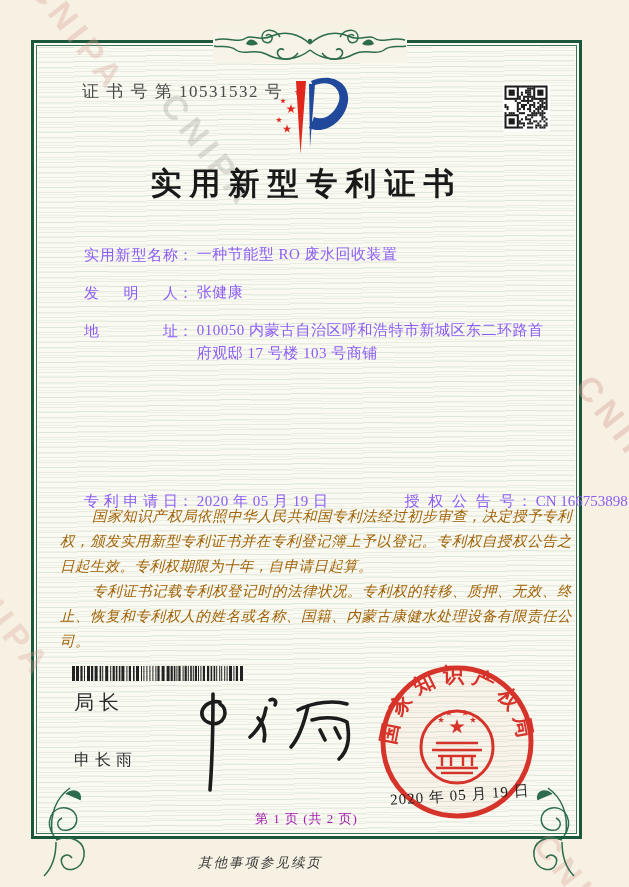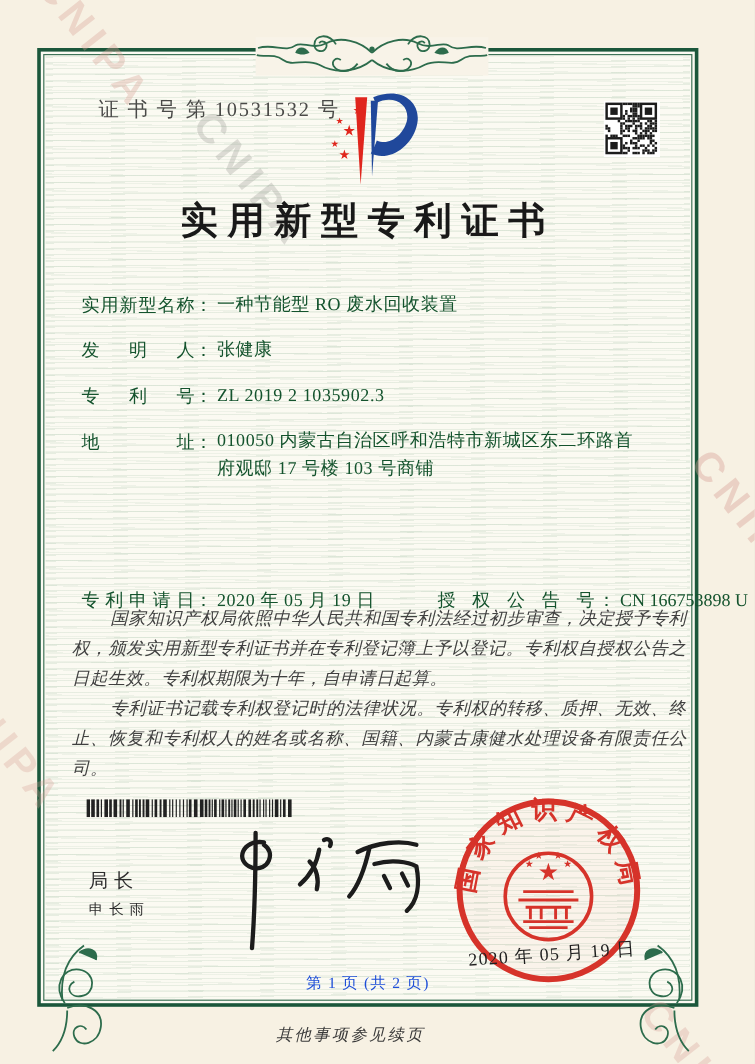--- a/index.html
+++ b/index.html
@@ -36,51 +36,51 @@
   .ornaments{position:absolute;inset:0;z-index:2;pointer-events:none;}
 
   .cert-no{position:absolute;left:68px;top:80px;font-size:17px;letter-spacing:1.5px;color:#4a4a48;margin-left:14px;}
   .logo{position:absolute;left:252px;top:74px;width:100px;height:94px;}
   .qr{position:absolute;left:503px;top:84px;width:47px;height:47px;}
   .doc-title{
     position:absolute;left:31px;top:163px;width:551px;text-align:center;
     font-size:31px;font-weight:600;letter-spacing:8px;color:#191919;font-family:Liberation Mono, monospace;
   }
 
-  .fields{position:absolute;left:68px;top:243px;width:472px;font-size:15px;color:#14532d;}
+  .fields{position:absolute;left:84px;top:243px;width:472px;font-size:15px;color:#8b5cf6;}
   .field-row{margin-bottom:14px;line-height:24px;white-space:nowrap;}
   .flabel{display:inline-block;width:94px;text-align:justify;text-align-last:justify;vertical-align:top;}
   .fcolon{display:inline-block;vertical-align:top;}
   .fvalue{display:inline-block;vertical-align:top;max-width:352px;white-space:normal;line-height:23px;letter-spacing:0.5px;}
   .grant-row{line-height:24px;white-space:nowrap;font-size:15px;}
   .grant-row .gval{display:inline-block;width:168px;letter-spacing:0.5px;}
-  .grant-row .glabel2{letter-spacing:2.5px;margin-left:12px;font-family:Liberation Mono, monospace;}
+  .grant-row .glabel2{letter-spacing:2.5px;margin-left:36px;}
 
   .paras{position:absolute;left:60px;top:504px;width:512px;}
   .paras p{
     margin:0;font-size:14.5px;line-height:25px;text-indent:2.2em;text-align:justify;
-    font-style:italic;color:#404040;letter-spacing:0.4px;
+    font-style:italic;color:#a16207;letter-spacing:0.4px;
   }
   .barcode{position:absolute;left:72px;top:666px;width:172px;height:15px;}
 
-  .sig-title{position:absolute;left:74px;top:724px;font-size:16px;letter-spacing:5px;color:#2d2d2d;
+  .sig-title{position:absolute;left:74px;top:689px;font-size:20px;letter-spacing:5px;color:#2d2d2d;
              font-family:"Liberation Sans","DejaVu Sans",sans-serif;}
-  .sig-name{position:absolute;left:74px;top:750px;font-size:12px;letter-spacing:5px;color:#2d2d2d;
+  .sig-name{position:absolute;left:74px;top:750px;font-size:16px;letter-spacing:5px;color:#2d2d2d;
             font-family:"Liberation Sans","DejaVu Sans",sans-serif;}
   .sig-script{position:absolute;left:150px;top:680px;width:212px;height:118px;}
 
   .seal{position:absolute;left:378px;top:663px;width:158px;height:158px;}
   .seal-date{
     position:absolute;left:380px;top:786px;width:160px;text-align:center;
     font-size:15px;color:#1f1f1f;letter-spacing:1px;transform:rotate(-4deg);
   }
-  .page-num{position:absolute;left:31px;top:810px;width:551px;text-align:center;font-size:13px;color:#1d4ed8;letter-spacing:1px;}
+  .page-num{position:absolute;left:31px;top:810px;width:551px;text-align:center;font-size:13px;color:#a21caf;letter-spacing:1px;}
   .bottom-note{
     position:absolute;left:0;top:854px;width:520px;text-align:center;
-    font-size:13.5px;font-style:italic;color:#3a3a3a;letter-spacing:2px;margin-left:32px;
+    font-size:13.5px;font-style:italic;color:#3a3a3a;letter-spacing:2px;
   }
 </style>
 </head>
 <body>
 
 <div class="page">
 
   <div class="cert-frame"></div>
 
   <div class="wm wm1">CNIPA</div>
@@ -323,24 +323,20 @@
 
     <div class="field-row">
           <span class="flabel">实用新型名称</span><span class="fcolon">：</span>
           <span class="fvalue">一种节能型 RO 废水回收装置</span>
         </div>
         <div class="field-row">
           <span class="flabel">发明人</span><span class="fcolon">：</span>
           <span class="fvalue">张健康</span>
         </div>
         <div class="field-row">
-          <span class="flabel">专利号</span><span class="fcolon">：</span>
-          <span class="fvalue">ZL 2019 2 1035902.3</span>
-        </div>
-        <div class="field-row">
           <span class="flabel">地址</span><span class="fcolon">：</span>
           <span class="fvalue">010050 内蒙古自治区呼和浩特市新城区东二环路首府观邸 17 号楼 103 号商铺</span>
         </div>
       </div>
     <div class="fields grant-row" style="top:489px">
       <span class="flabel">专利申请日</span><span>：</span>
       <span class="gval">2020 年 05 月 19 日</span>
       <span class="glabel2">授 权 公 告 号</span><span>：</span>
       <span>CN 166753898 U</span>
     </div>

